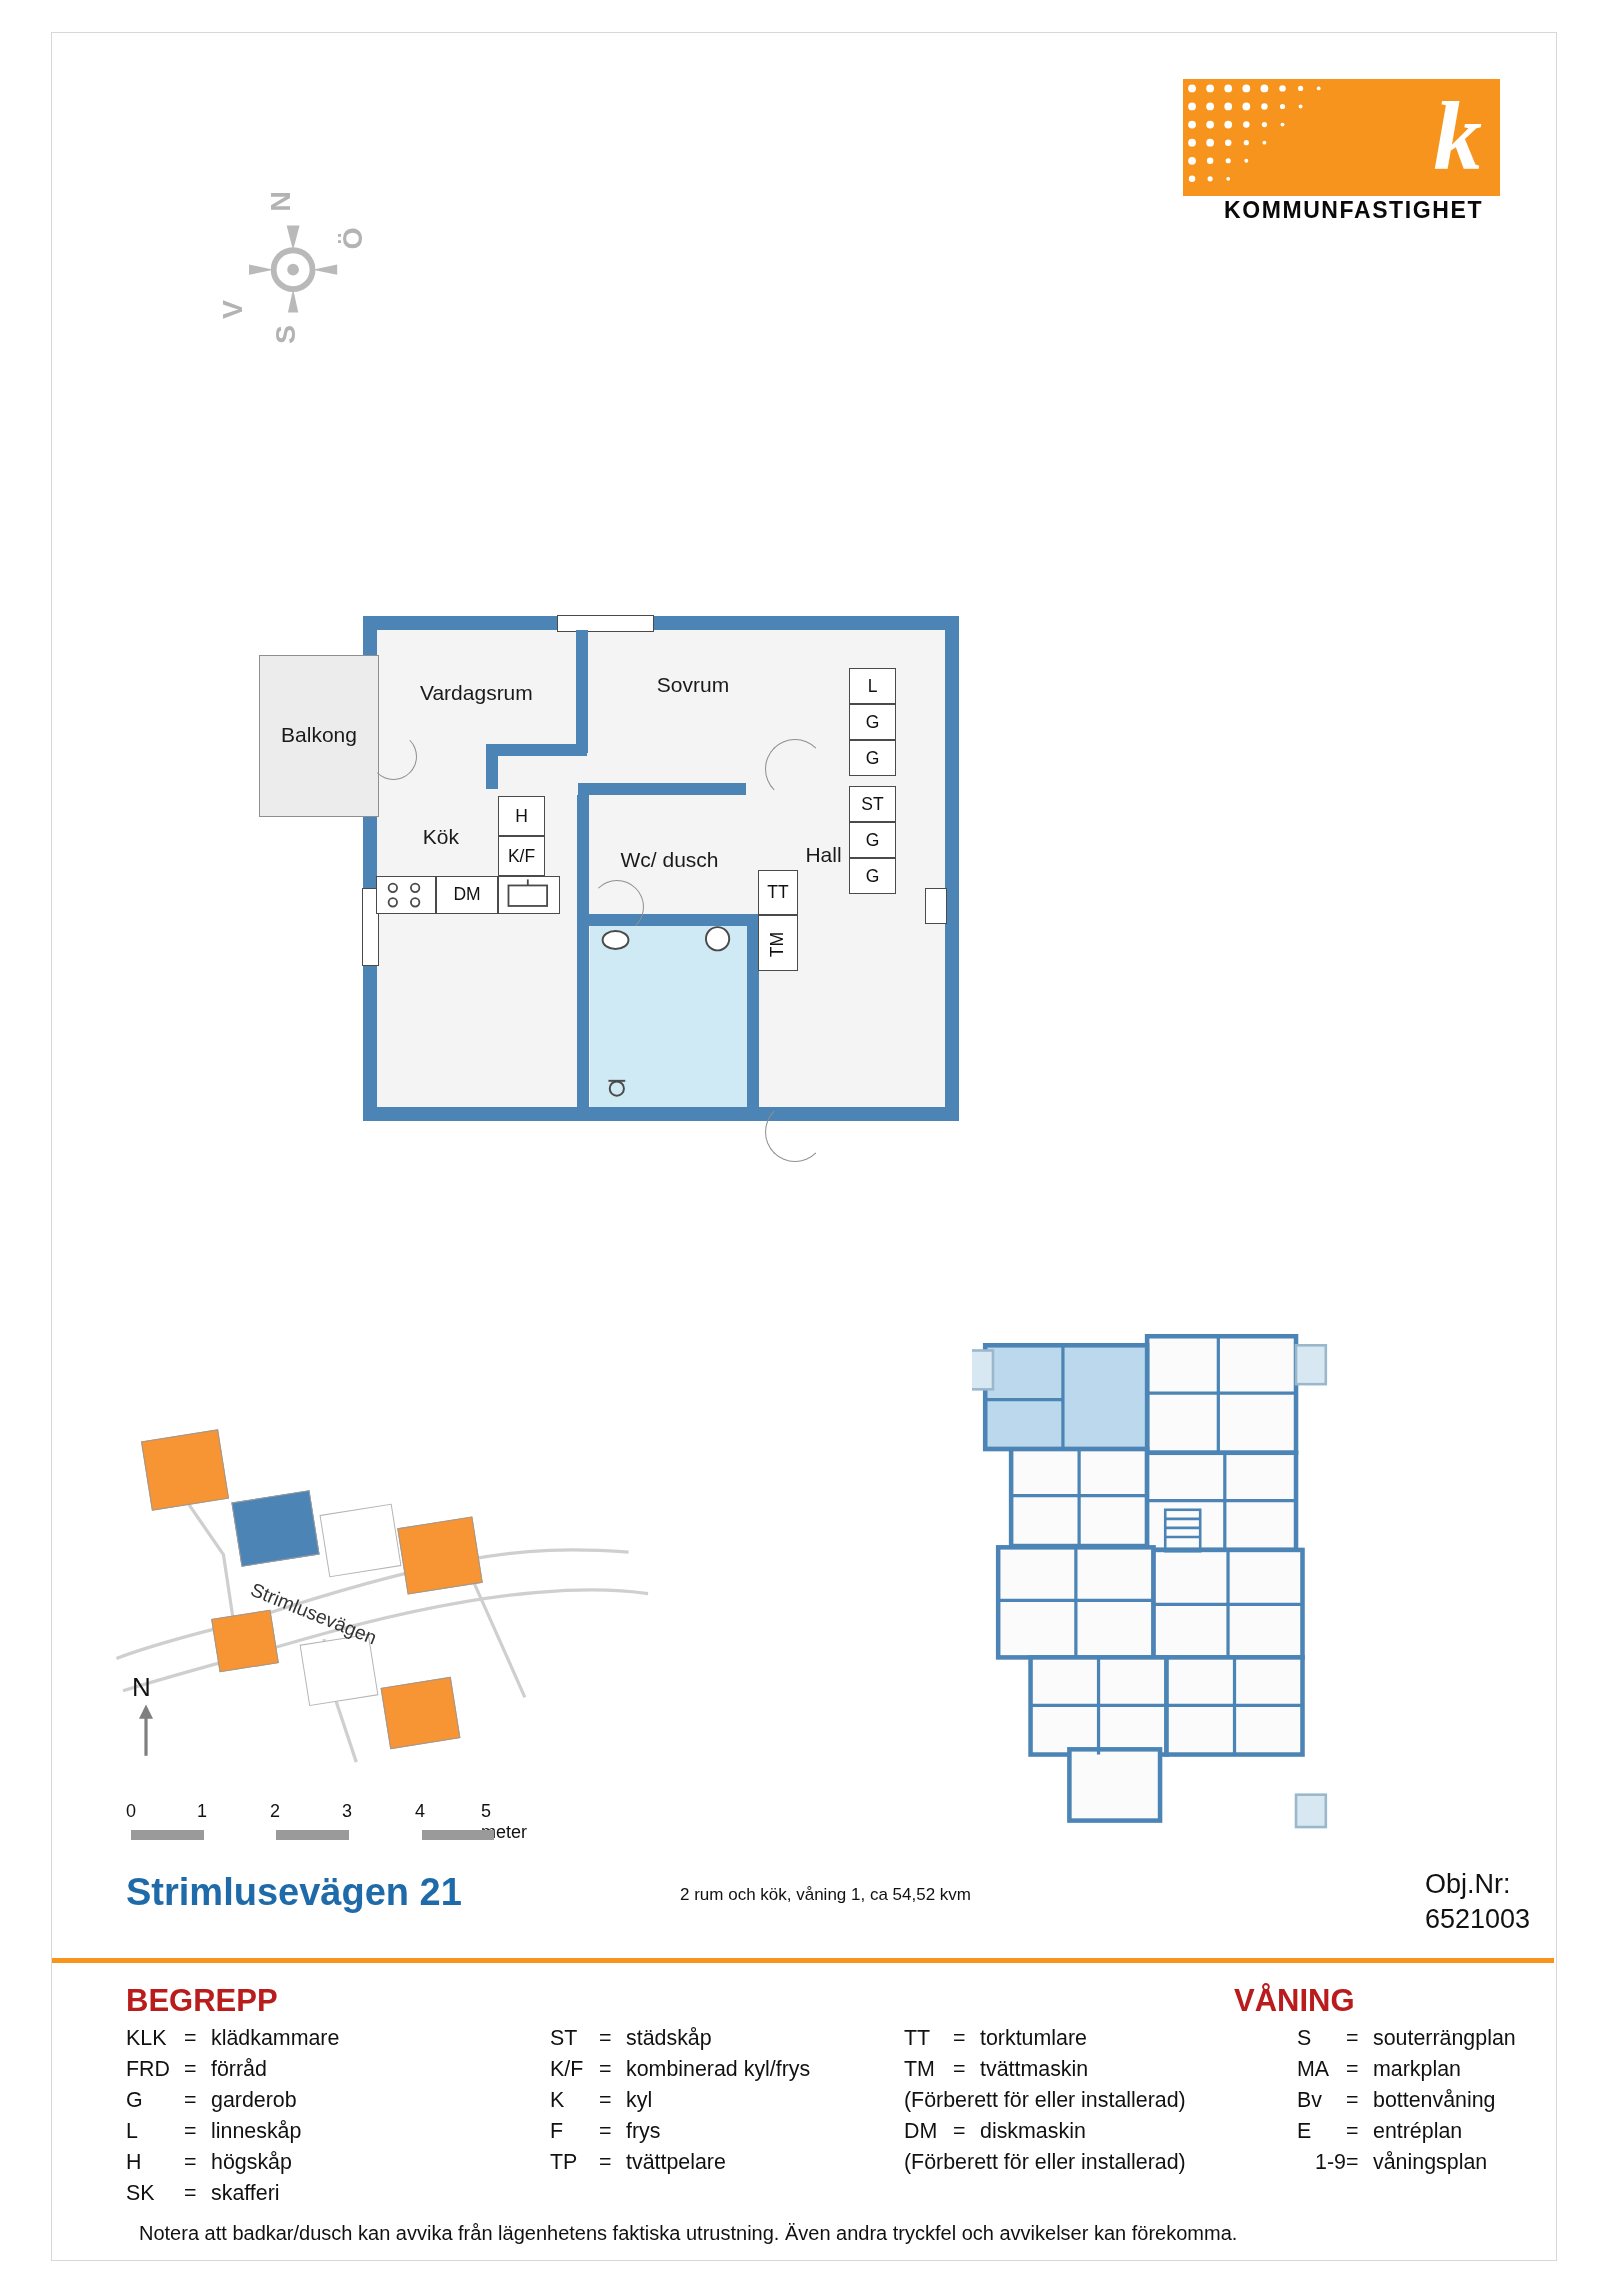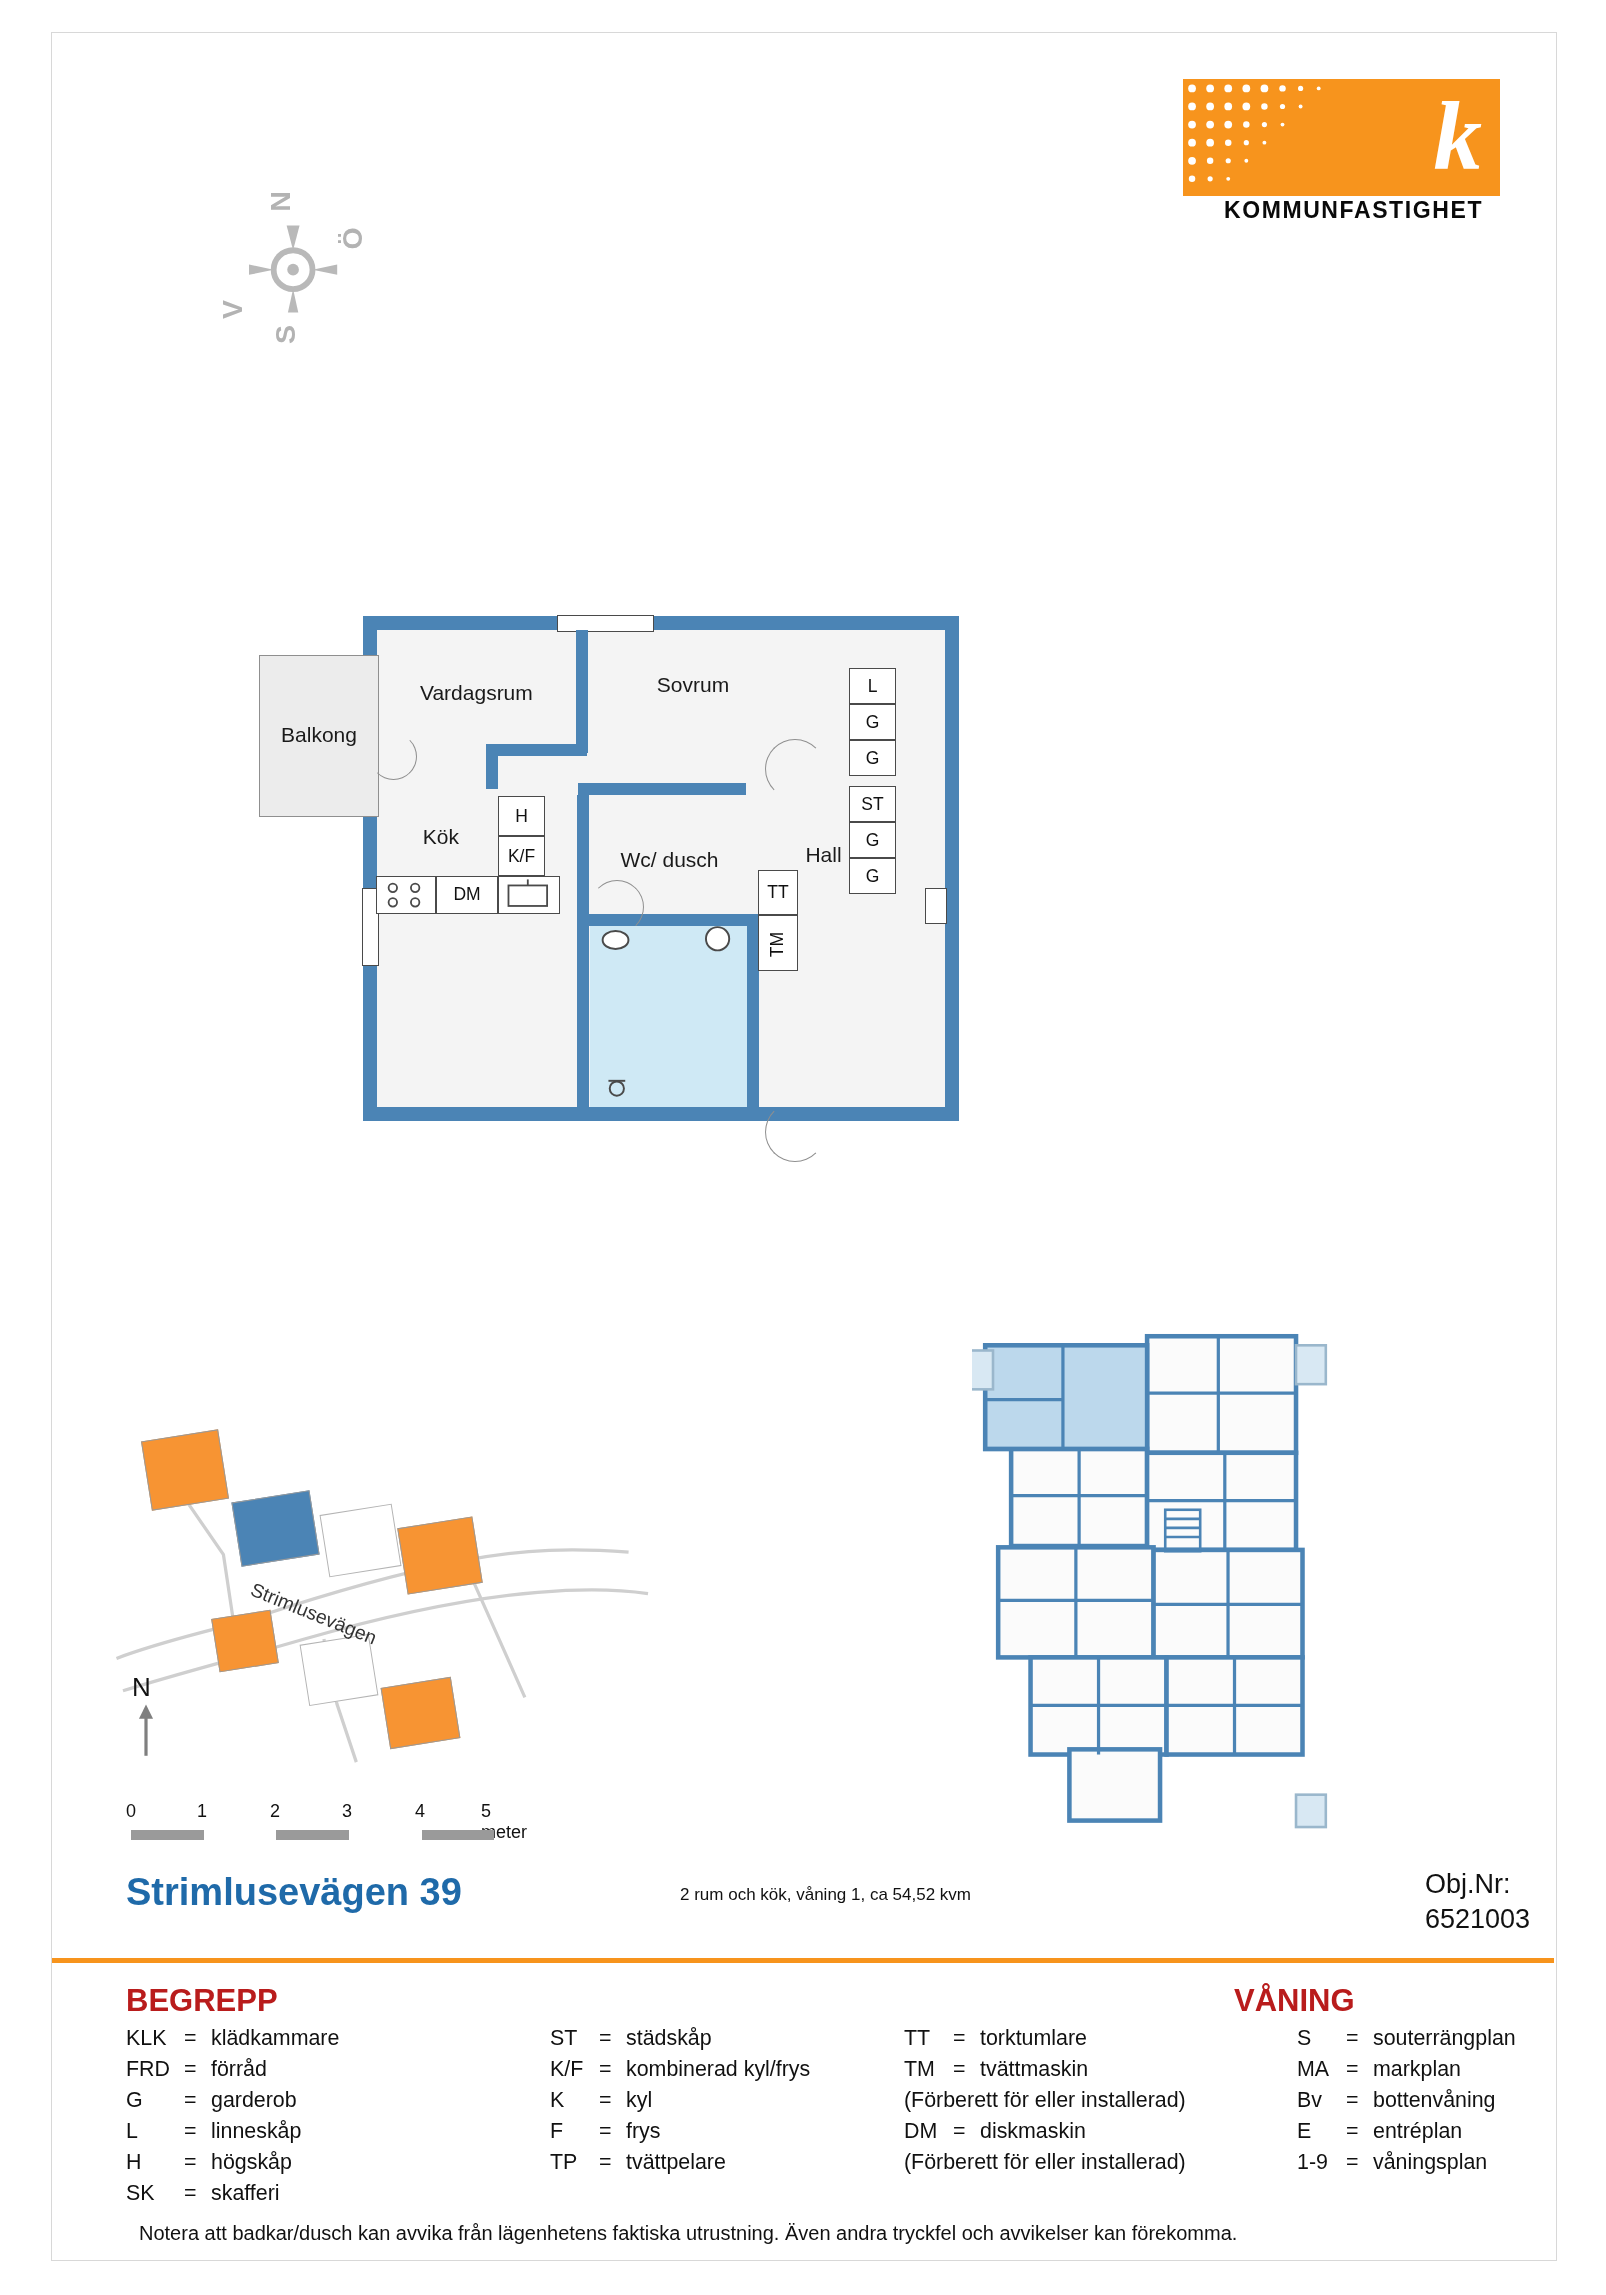--- a/index.html
+++ b/index.html
@@ -367,21 +367,21 @@
 
       <g fill="#d8e8f3" stroke="#9ab7cc" stroke-width="4">
         <rect x="-8" y="44" width="40" height="60"></rect>
         <rect x="500" y="36" width="46" height="60"></rect>
         <rect x="500" y="730" width="46" height="50"></rect>
       </g>
     </svg>
   </div>
 
   <div id="titleblock">
-    <div id="addr">Strimlusevägen 39</div>
+    <div id="addr">Strimlusevägen 21</div>
     <div id="desc">2 rum och kök, våning 1, ca 54,52 kvm</div>
     <div id="objnr-label">Obj.Nr:</div>
     <div id="objnr-value">6521003</div>
   </div>
   <div id="orangerule"></div>
 
   <div id="legend">
     <div class="legend-head" style="left:55px; top:0px;">BEGREPP</div>
     <div class="legend-head" style="left:1163px; top:0px;">VÅNING</div>
 
@@ -408,19 +408,19 @@
       <div class="row"><span>(Förberett för eller installerad)</span></div>
       <div class="row"><span class="k" style="width:49px;">DM</span><span class="eq">=</span><span>diskmaskin</span></div>
       <div class="row"><span>(Förberett för eller installerad)</span></div>
     </div>
 
     <div class="legend-col" style="left:1226px; top:40px; width:285px;">
       <div class="row"><span class="k" style="width:49px;">S</span><span class="eq">=</span><span>souterrängplan</span></div>
       <div class="row"><span class="k" style="width:49px;">MA</span><span class="eq">=</span><span>markplan</span></div>
       <div class="row"><span class="k" style="width:49px;">Bv</span><span class="eq">=</span><span>bottenvåning</span></div>
       <div class="row"><span class="k" style="width:49px;">E</span><span class="eq">=</span><span>entréplan</span></div>
-      <div class="row"><span class="k" style="width:49px;">1-9</span><span class="eq">=</span><span>våningsplan</span></div>
+      <div class="row"><span class="k" style="width:49px;text-align:right;">1-9</span><span class="eq">=</span><span>våningsplan</span></div>
     </div>
   </div>
 
   <div id="footnote">Notera att badkar/dusch kan avvika från lägenhetens faktiska utrustning. Även andra tryckfel och avvikelser kan förekomma.</div>
 </div>
 
 
 </body></html>

